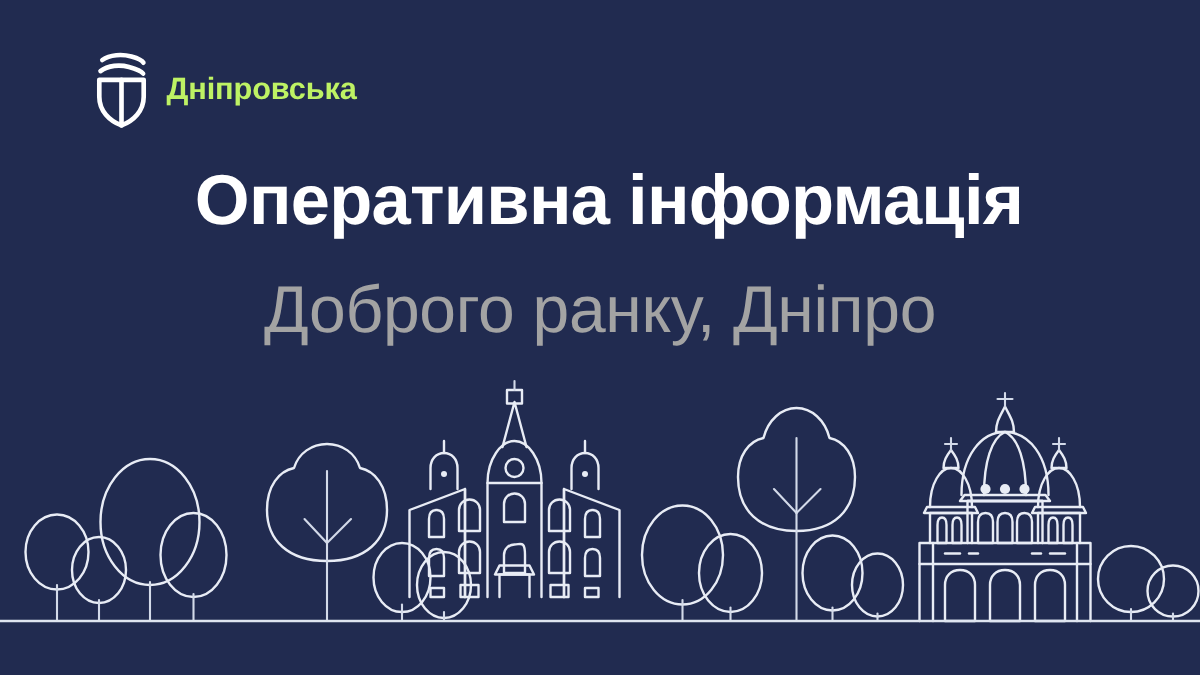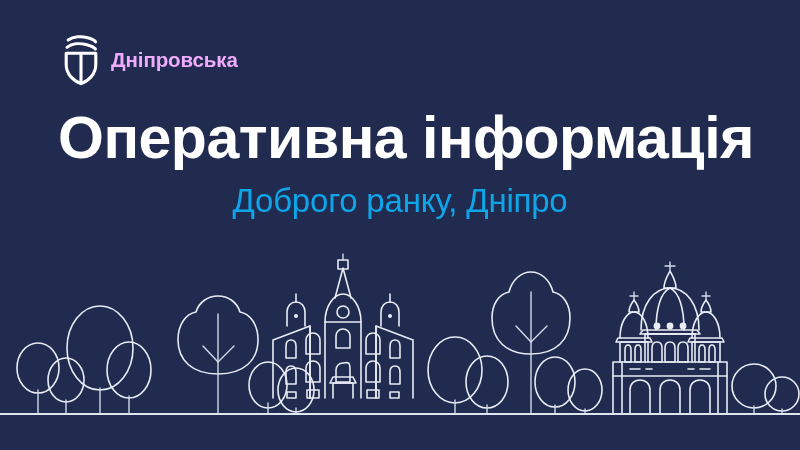--- a/index.html
+++ b/index.html
@@ -28,51 +28,51 @@
   #logo .shield {
     width: 38px;
     height: 52px;
     display: block;
     flex: 0 0 auto;
   }
   #logo .wordmark {
     display: flex;
     flex-direction: column;
     justify-content: center;
-    color: #f0abfc;
+    color: #bef264;
     font-weight: bold;
     font-size: 20.5px;
     line-height: 1.17;
     letter-spacing: -0.1px;
     white-space: nowrap;
   }
 
   
   #title {
     position: absolute;
     left: 12px;
     right: 0;
     top: 108px;
     text-align: center;
     color: #ffffff;
     font-weight: bold;
-    font-size: 59px;
+    font-size: 47px;
     line-height: 1.05;
     letter-spacing: -0.5px;
     white-space: nowrap;
   }
   #subtitle {
     position: absolute;
     left: 0;
     right: 0;
     top: 183px;
     text-align: center;
-    color: #0ea5e9;
+    color: #a3a3a3;
     font-weight: normal;
-    font-size: 33px;
+    font-size: 44px;
     line-height: 1.1;
     letter-spacing: -0.2px;
     white-space: nowrap;
   }
 
   
   #skyline {
     position: absolute;
     left: 0;
     bottom: 0;

